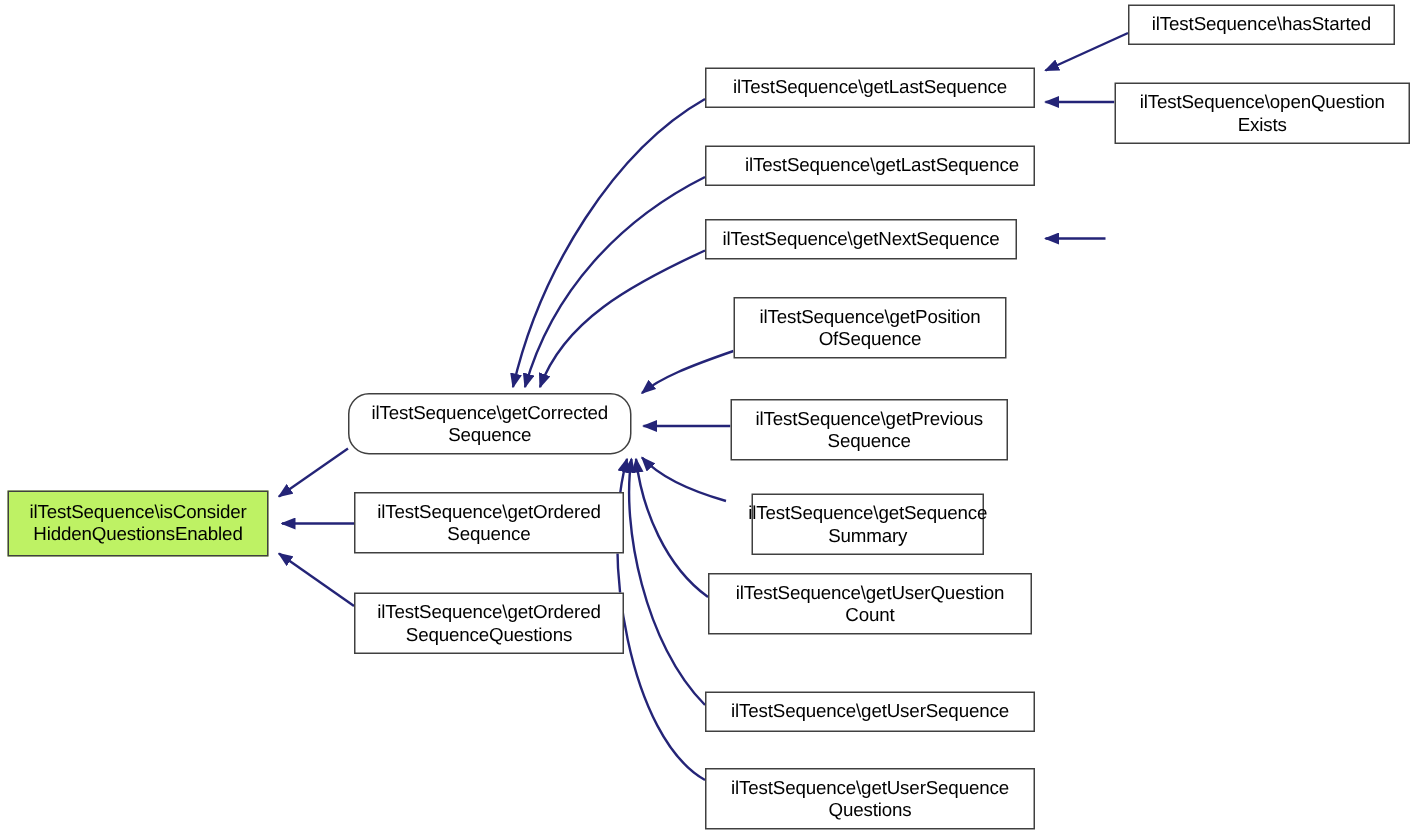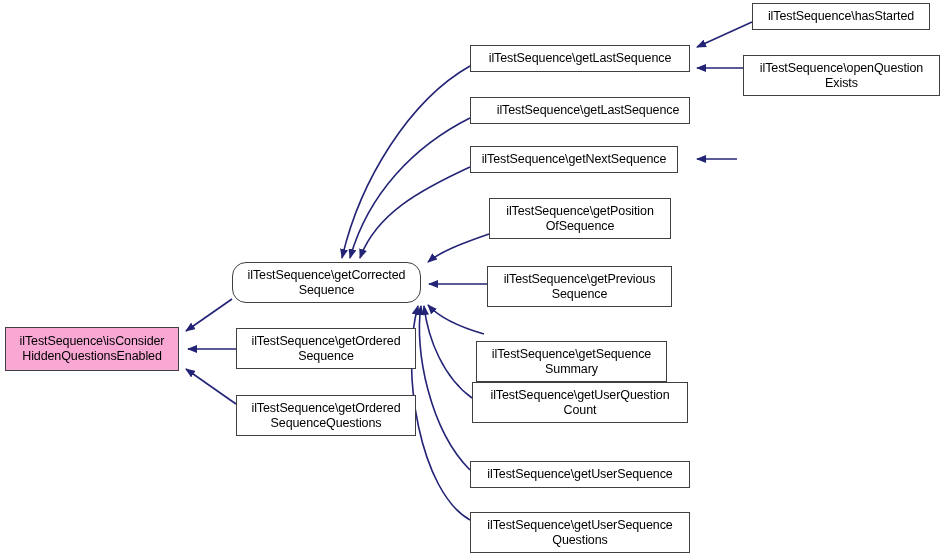--- a/index.html
+++ b/index.html
@@ -32,21 +32,21 @@
     align-items: center;
     justify-content: center;
     text-align: center;
     color: #000000;
     font-size: 12.5px;
     line-height: 15px;
     letter-spacing: -0.1px;
     z-index: 5;
   }
   .gnode.highlight {
-    background: #f9a8d4;
+    background: #bef264;
     border: 1px solid #404040;
   }
   .gnode .nlabel {
     display: block;
     padding: 0 4px;
     white-space: pre-line;
   }
 </style>
 </head>
 <body>
@@ -118,21 +118,21 @@
   <div class="gnode" style="left:489px; top:198px; width:182px; height:41px;">
     <span class="nlabel">ilTestSequence\getPosition
 OfSequence</span>
   </div>
 
   <div class="gnode" style="left:487px; top:266px; width:185px; height:41px;">
     <span class="nlabel">ilTestSequence\getPrevious
 Sequence</span>
   </div>
 
-  <div class="gnode" style="left:476px; top:329px; width:191px; height:41px;margin-top:12px;">
+  <div class="gnode" style="left:501px; top:329px; width:155px; height:41px;">
     <span class="nlabel">ilTestSequence\getSequence
 Summary</span>
   </div>
 
   <div class="gnode" style="left:472px; top:382px; width:216px; height:41px;">
     <span class="nlabel">ilTestSequence\getUserQuestion
 Count</span>
   </div>
 
   <div class="gnode" style="left:470px; top:461px; width:220px; height:27px;">

